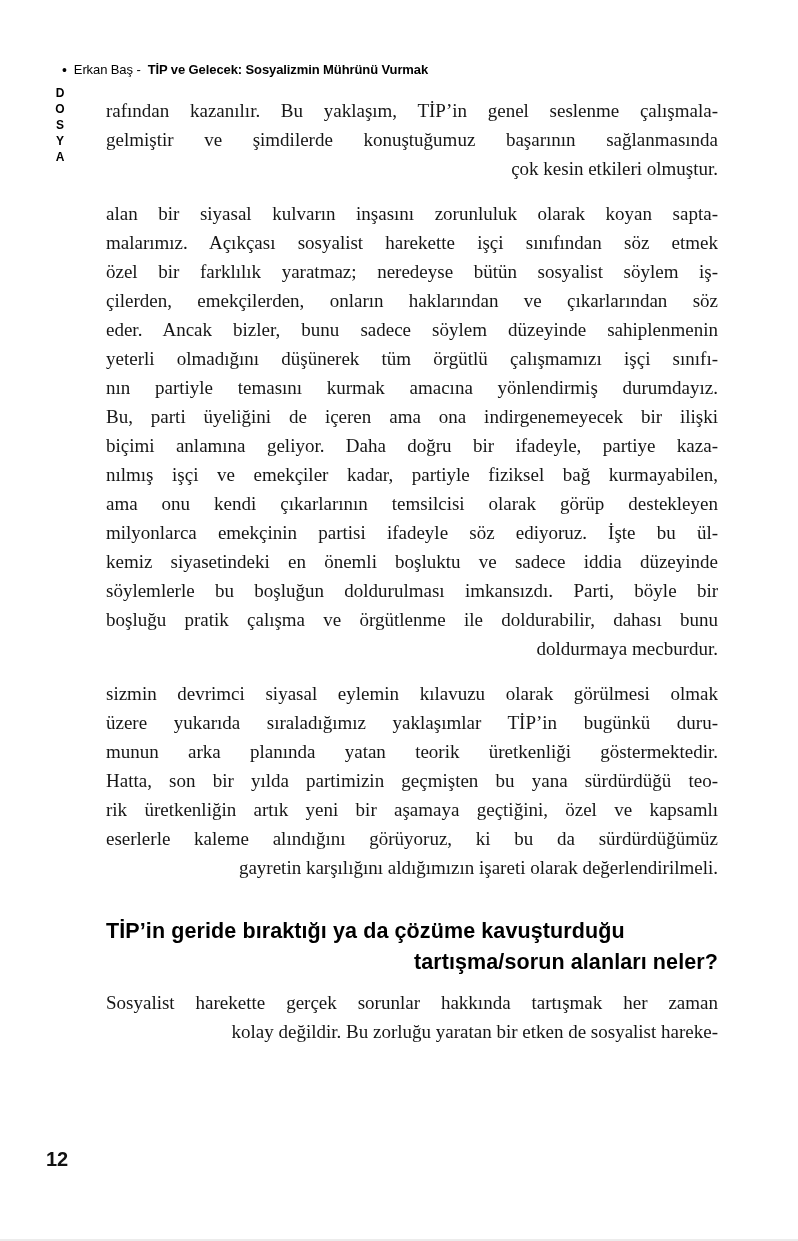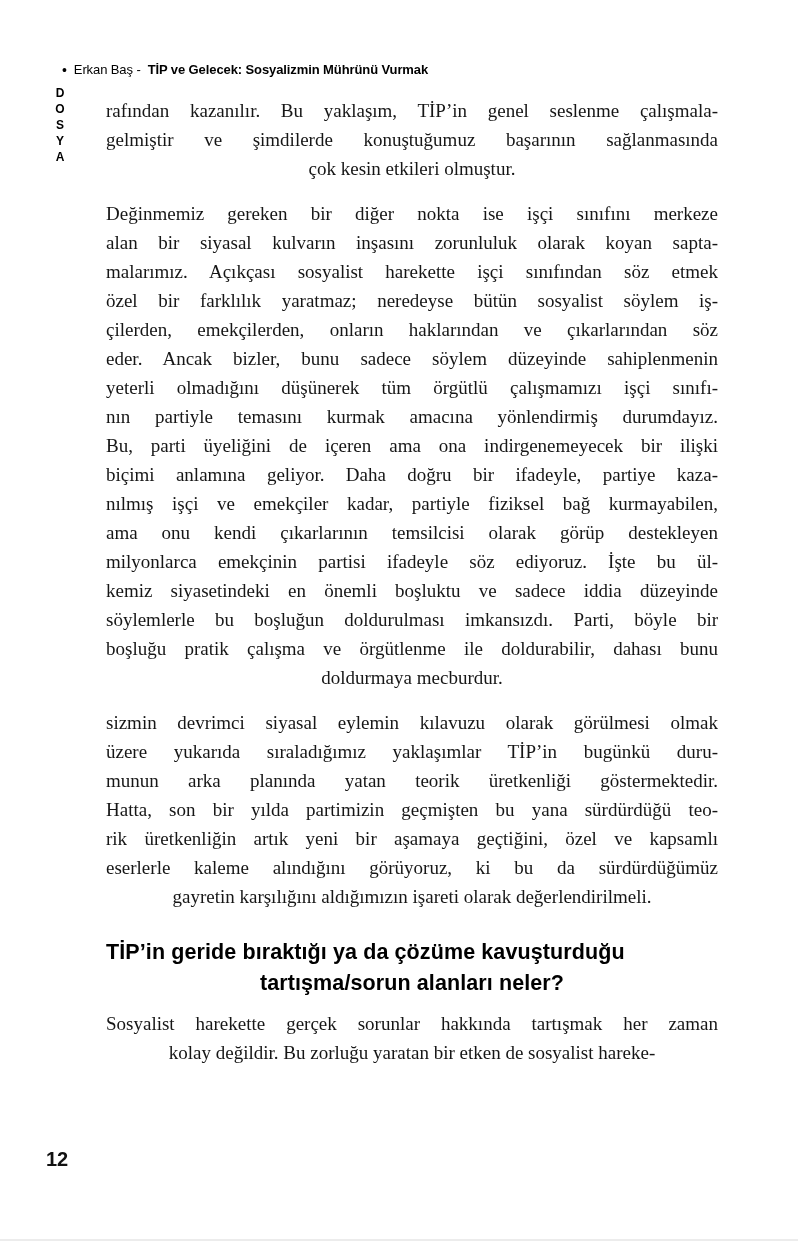--- a/index.html
+++ b/index.html
@@ -51,36 +51,36 @@
     left: 106px;
     top: 96px;
     width: 612px;
   }
   .para {
     font-size: 19px;
     line-height: 29px;
     margin-bottom: 16px;
     color: #161616;
   }
-  .line { text-align: center; }
+  .line { text-align: right; }
   .line.fill {
     text-align: justify;
     text-align-last: justify;
   }
   .no-just .line.fill {
     text-align: left;
     text-align-last: auto;
   }
   .section-heading {
     font-family: "Liberation Sans", sans-serif;
     font-weight: 700;
     font-size: 21.5px;
     line-height: 31px;
     letter-spacing: 0.1px;
-    margin-top: 26px;
+    margin-top: 34px;
     margin-bottom: 10px;
     color: #000000;
   }
   .page-number {
     position: absolute;
     left: 46px;
     top: 1148px;
     font-family: "Liberation Sans", sans-serif;
     font-weight: 700;
     font-size: 20px;
@@ -100,21 +100,20 @@
 
   <div class="dosya">DOSYA</div>
 
   <main class="content">
     <div class="para">
         <div class="line fill">rafından kazanılır. Bu yaklaşım, TİP’in genel seslenme çalışmala-</div>
         <div class="line fill">gelmiştir ve şimdilerde konuştuğumuz başarının sağlanmasında</div>
         <div class="line">çok kesin etkileri olmuştur.</div>
       </div>
     <div class="para">
-        <div class="line fill">Değinmemiz gereken bir diğer nokta ise işçi sınıfını merkeze</div>
         <div class="line fill">alan bir siyasal kulvarın inşasını zorunluluk olarak koyan sapta-</div>
         <div class="line fill">malarımız. Açıkçası sosyalist harekette işçi sınıfından söz etmek</div>
         <div class="line fill">özel bir farklılık yaratmaz; neredeyse bütün sosyalist söylem iş-</div>
         <div class="line fill">çilerden, emekçilerden, onların haklarından ve çıkarlarından söz</div>
         <div class="line fill">eder. Ancak bizler, bunu sadece söylem düzeyinde sahiplenmenin</div>
         <div class="line fill">yeterli olmadığını düşünerek tüm örgütlü çalışmamızı işçi sınıfı-</div>
         <div class="line fill">nın partiyle temasını kurmak amacına yönlendirmiş durumdayız.</div>
         <div class="line fill">Bu, parti üyeliğini de içeren ama ona indirgenemeyecek bir ilişki</div>
         <div class="line fill">biçimi anlamına geliyor. Daha doğru bir ifadeyle, partiye kaza-</div>
         <div class="line fill">nılmış işçi ve emekçiler kadar, partiyle fiziksel bağ kurmayabilen,</div>

